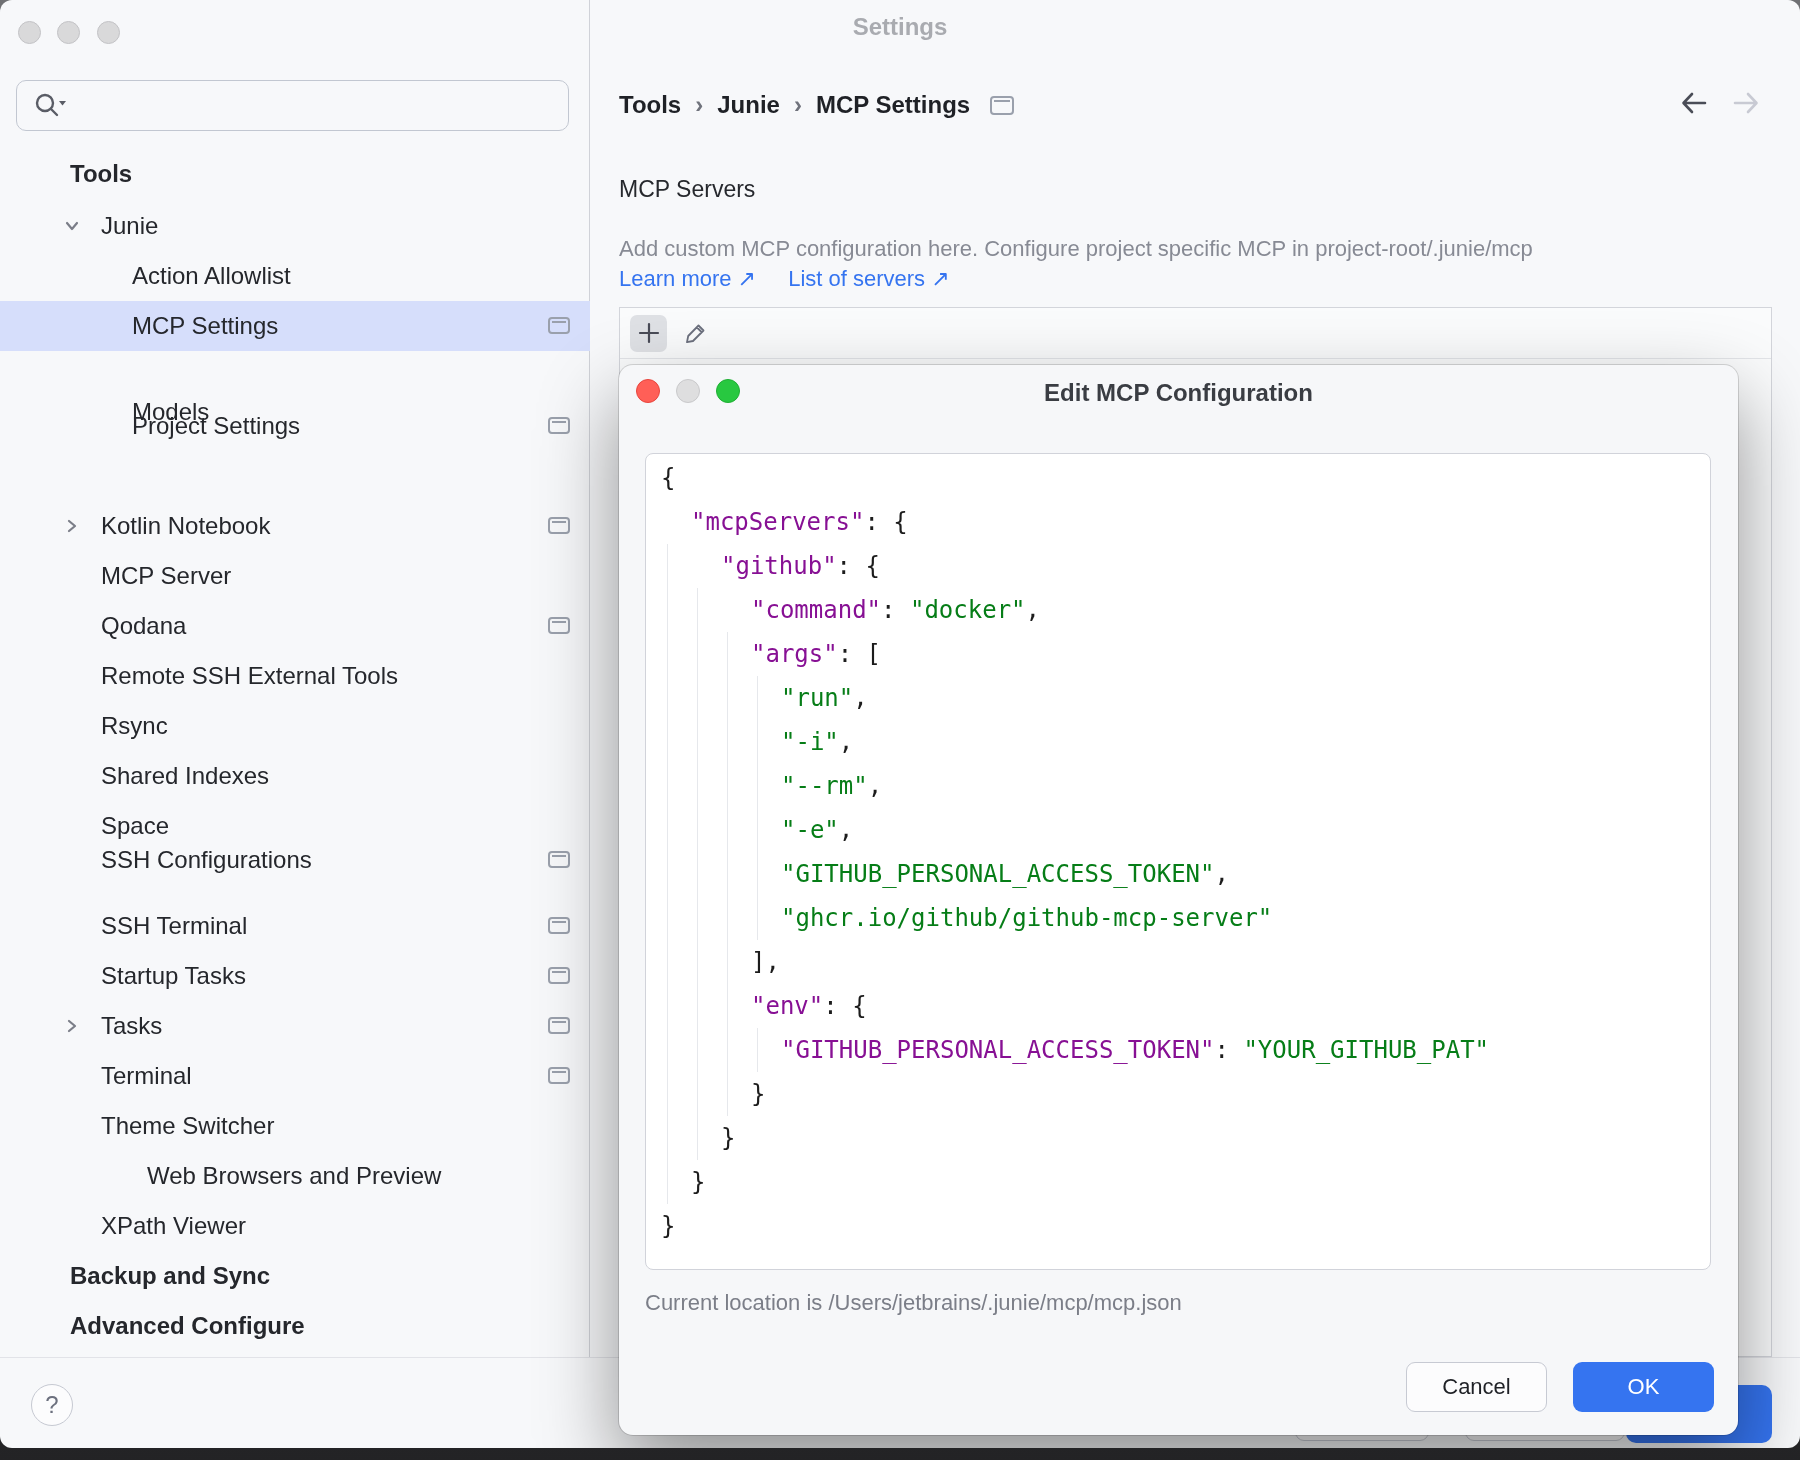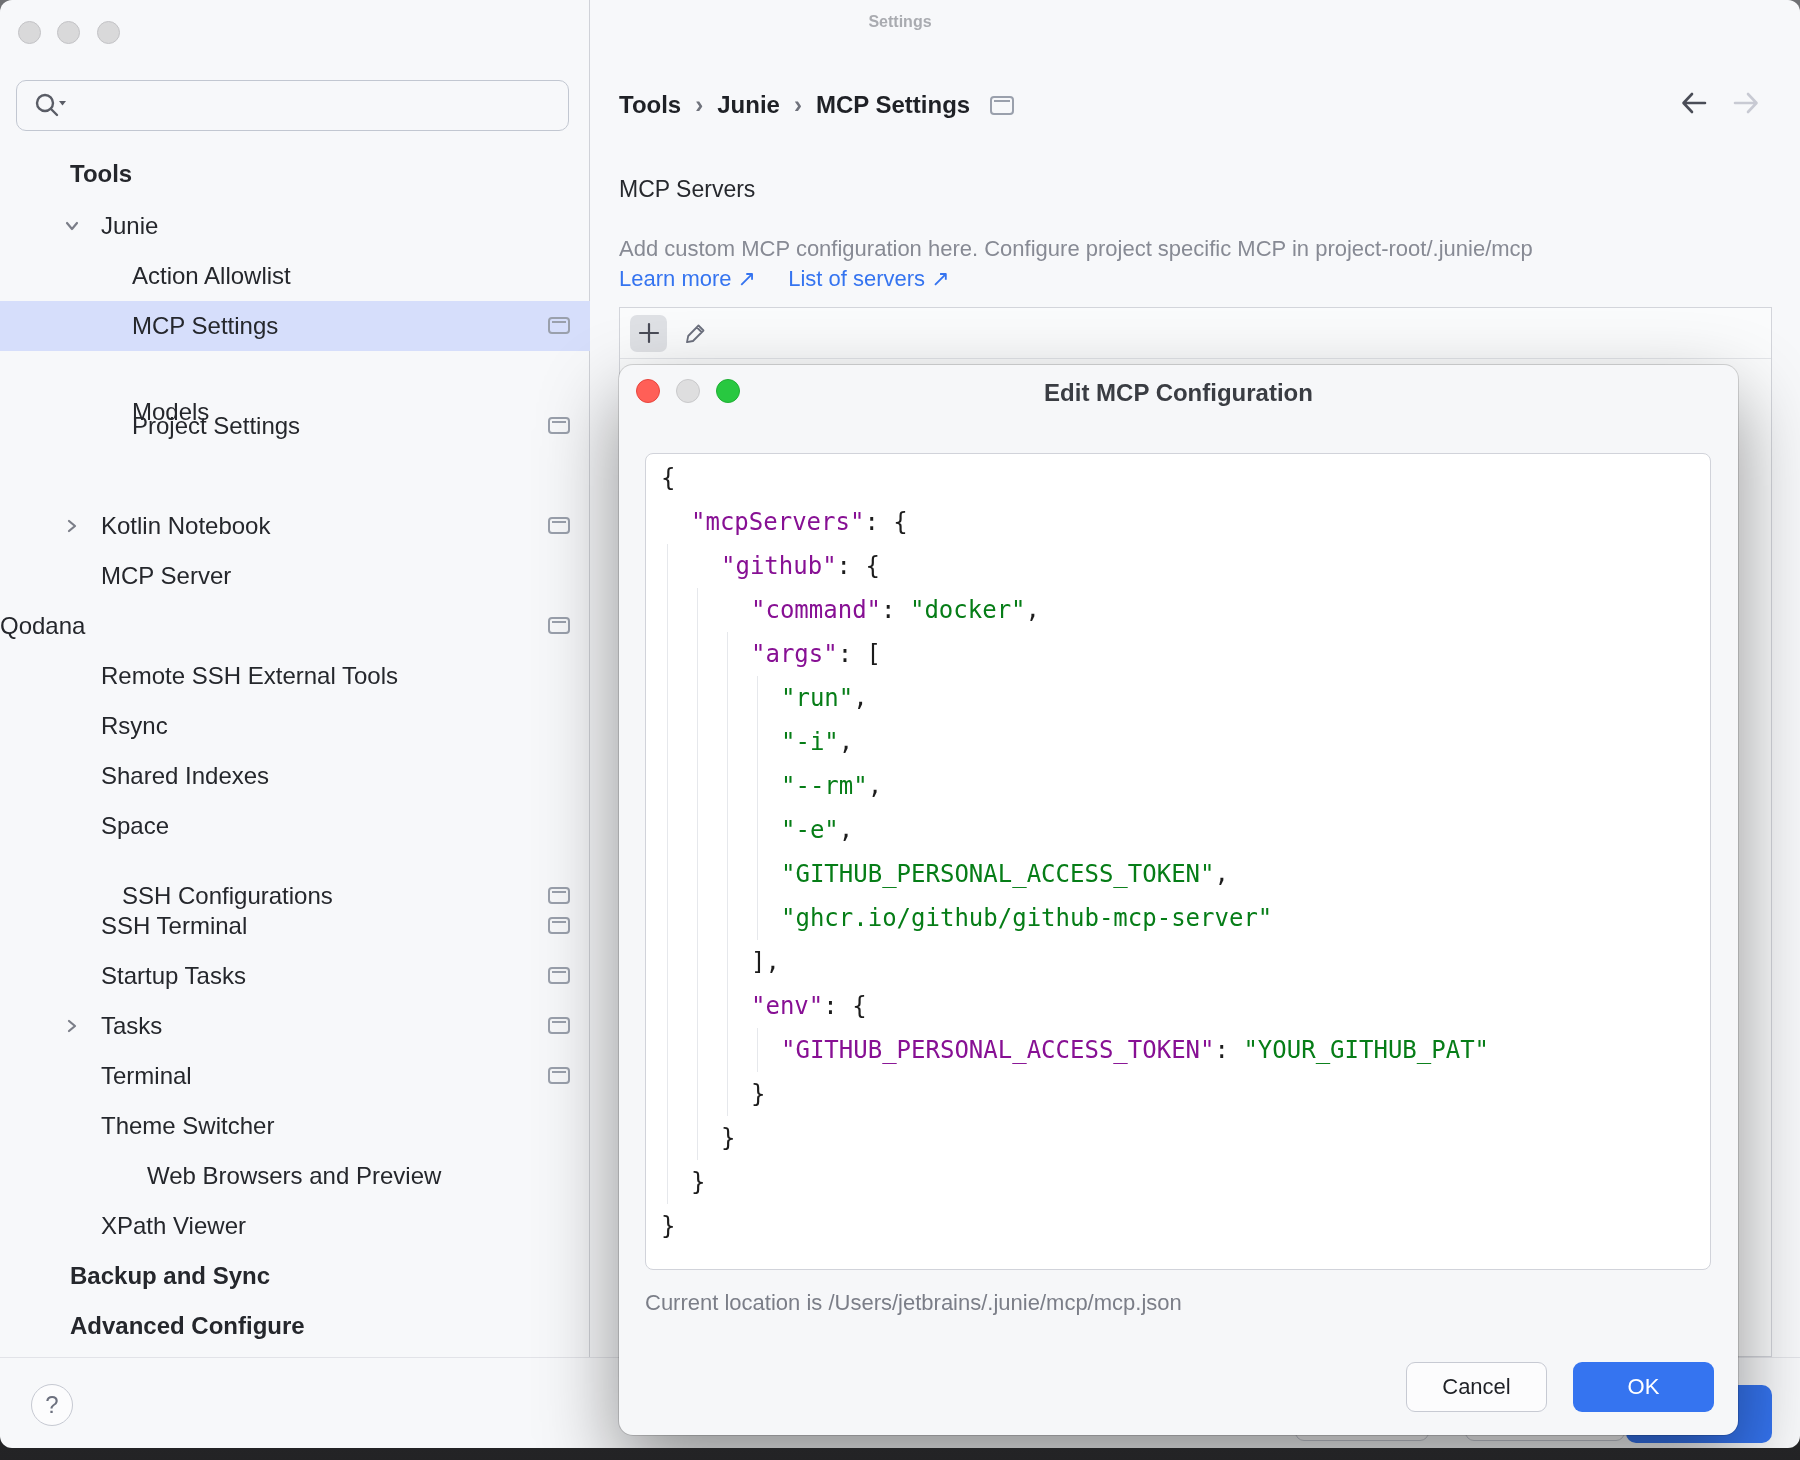--- a/index.html
+++ b/index.html
@@ -13,21 +13,21 @@
   .window{
     position:absolute;left:0;top:0;width:1800px;height:1448px;
     background:#f7f8fa;border-radius:12px;overflow:hidden;
   }
   
   .titlebar{position:absolute;left:0;top:0;width:100%;height:60px;}
   .tl{position:absolute;top:21px;width:23px;height:23px;border-radius:50%;
       background:#d9d9da;border:1px solid #c3c3c6;box-sizing:border-box;}
   .tl.r1{left:18px}.tl.r2{left:57px}.tl.r3{left:97px}
   .win-title{position:absolute;top:13px;left:0;width:1800px;text-align:center;
-      font-size:16px;font-weight:700;color:#a9abb0;}
+      font-size:24px;font-weight:700;color:#a9abb0;}
   
   .sidebar{position:absolute;left:0;top:0;width:590px;height:1357px;
       border-right:1px solid #d0d2d8;box-sizing:border-box;}
   .search{position:absolute;left:16px;top:80px;width:553px;height:51px;
       border:1.5px solid #c2c7d1;border-radius:10px;background:transparent;
       box-sizing:border-box;display:flex;align-items:center;padding-left:16px;}
   .search input{border:none;outline:none;background:transparent;font-size:24px;
       color:#24262b;flex:1;font-family:"Liberation Sans",sans-serif;}
   .search svg{flex:0 0 auto;}
   .tree{position:absolute;left:0;top:131px;width:590px;height:1220px;}
@@ -151,36 +151,36 @@
               <path d="M7 5 L13 10 L7 15" fill="none" stroke="#7b7e88" stroke-width="2.2" stroke-linecap="round" stroke-linejoin="round"></path>
             </svg>
           </span>
           <span class="lbl" style="margin-left: 101px;">Kotlin Notebook</span>
           <span class="mon"></span>
         </div>
         <div class="row" style="top: 420px;">
           <span class="lbl" style="margin-left: 101px;">MCP Server</span>
         </div>
         <div class="row" style="top: 470px;">
-          <span class="lbl" style="">Qodana</span>
+          <span class="lbl" style="margin-left: 101px;">Qodana</span>
           <span class="mon"></span>
         </div>
         <div class="row" style="top: 520px;">
           <span class="lbl" style="margin-left: 101px;">Remote SSH External Tools</span>
         </div>
         <div class="row" style="top: 570px;">
           <span class="lbl" style="margin-left: 101px;">Rsync</span>
         </div>
         <div class="row" style="top: 620px;">
           <span class="lbl" style="margin-left: 101px;">Shared Indexes</span>
         </div>
         <div class="row" style="top: 670px;">
           <span class="lbl" style="margin-left: 101px;">Space</span>
         </div>
-        <div class="row" style="top: 740px; padding-left: 21px;">
+        <div class="row" style="top: 704px;">
           <span class="lbl" style="margin-left: 101px;">SSH Configurations</span>
           <span class="mon"></span>
         </div>
         <div class="row" style="top: 770px;">
           <span class="lbl" style="margin-left: 101px;">SSH Terminal</span>
           <span class="mon"></span>
         </div>
         <div class="row" style="top: 820px;">
           <span class="lbl" style="margin-left: 101px;">Startup Tasks</span>
           <span class="mon"></span>

